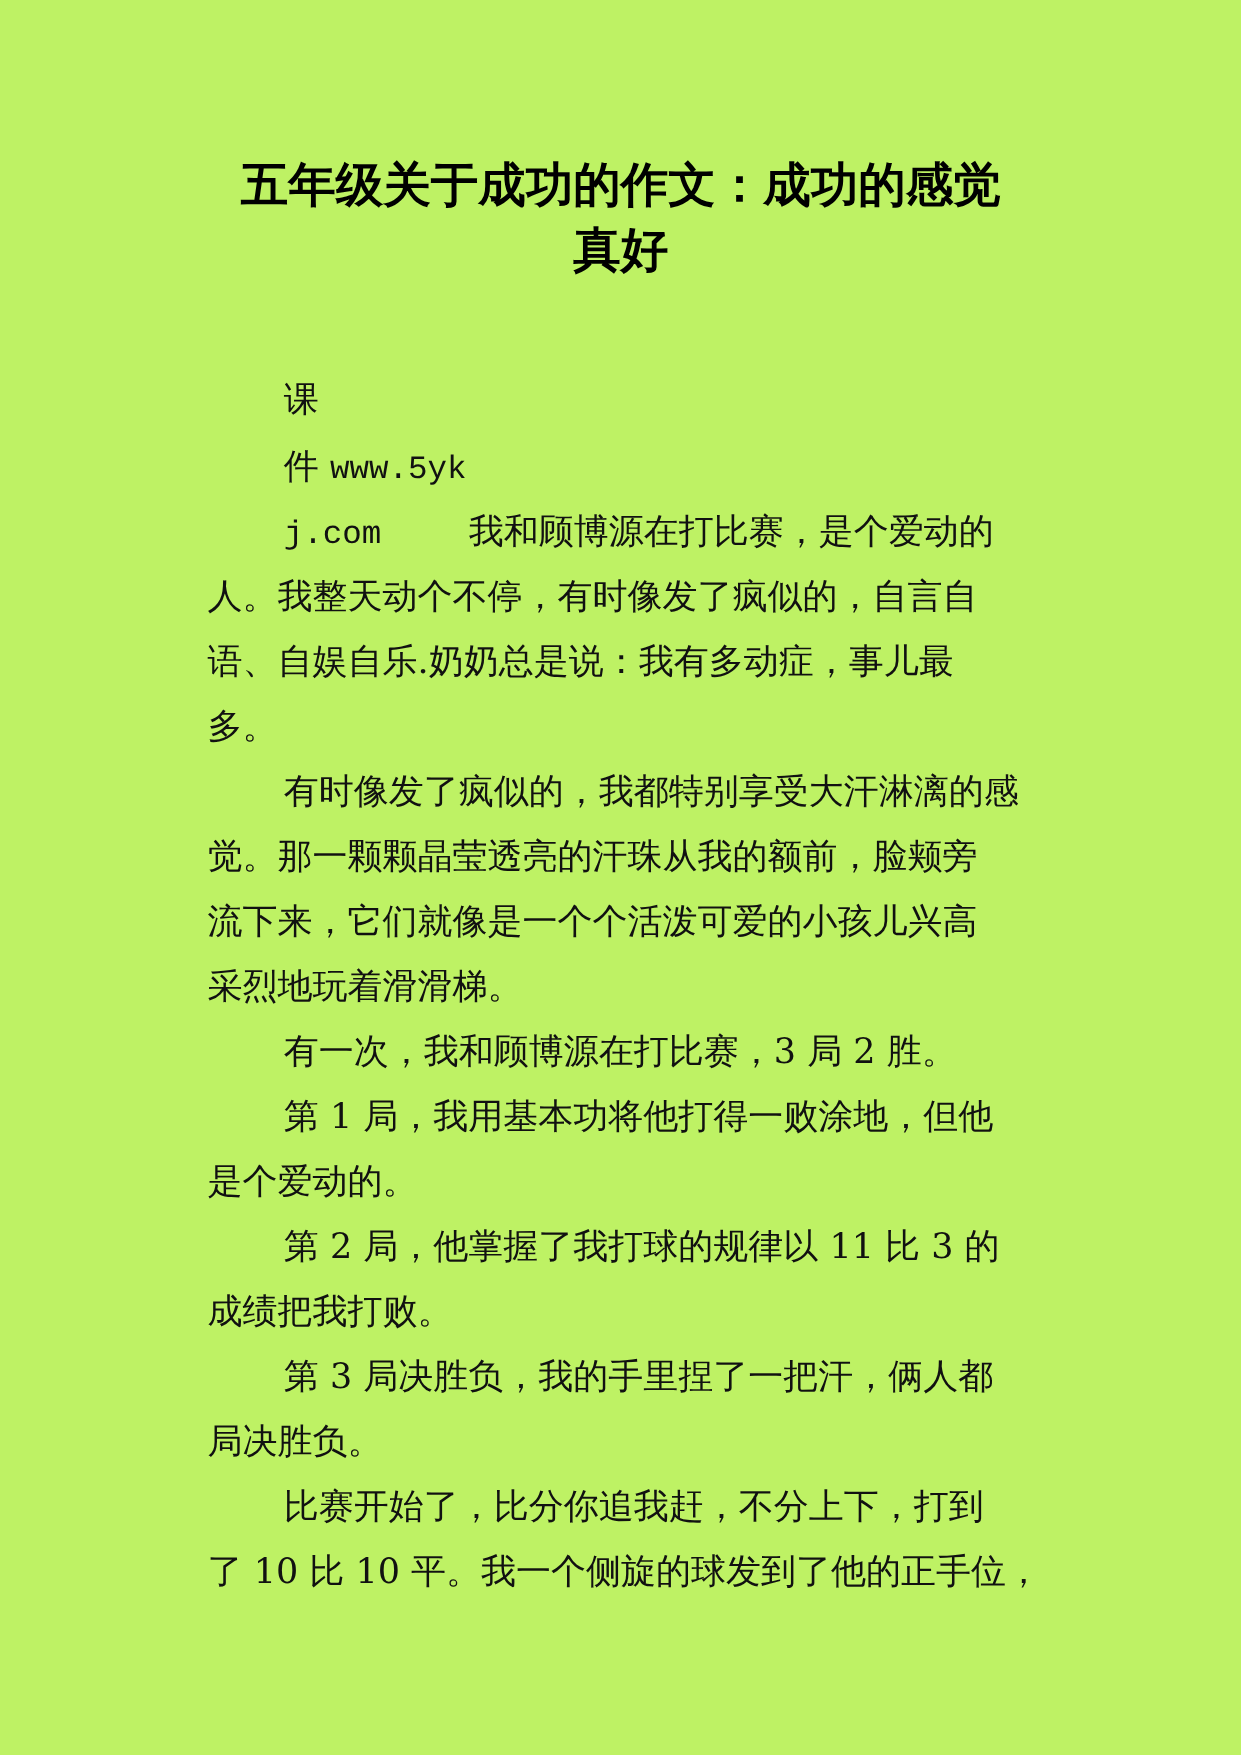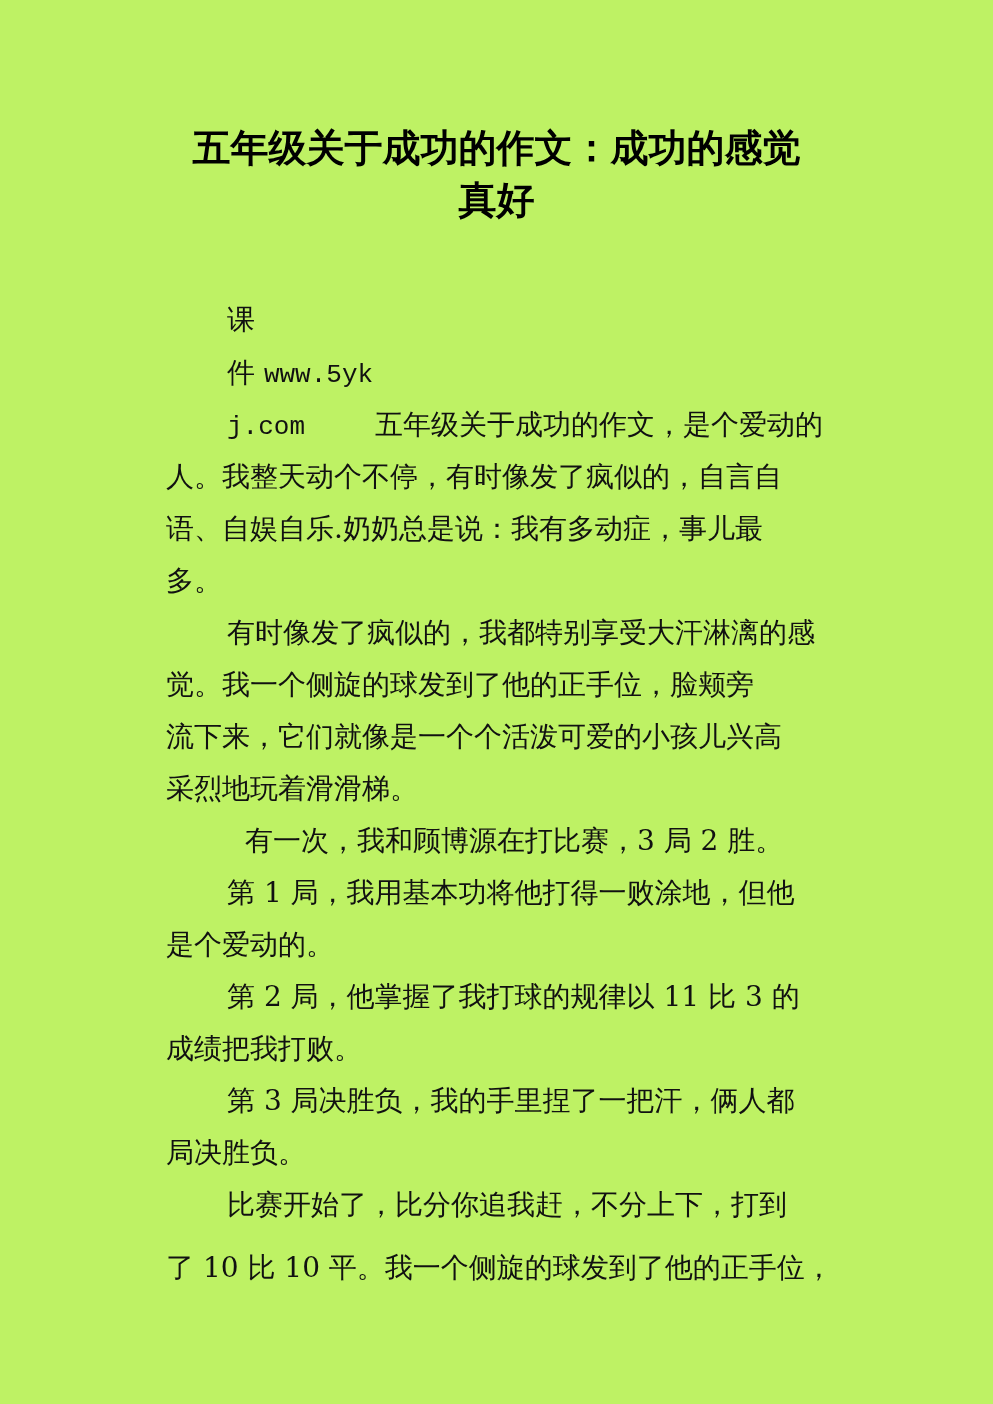--- a/index.html
+++ b/index.html
@@ -55,38 +55,38 @@
   <div class="title" style="top:122px;">五年级关于成功的作文：成功的感觉</div>
   <div class="title" style="top:174px;">真好</div>
 
   <div class="line" style="left:227px; top:300px;">课</div>
 
   <div class="line" style="left:227px; top:353px;">
     <span>件 </span><span class="mono">www.5yk</span>
   </div>
 
   <div class="line" style="left:227px; top:405px;">
-    <span class="mono">j.com</span><span class="gap"></span><span>五年级关于成功的作文，是个爱动的</span>
+    <span class="mono">j.com</span><span class="gap"></span><span>我和顾博源在打比赛，是个爱动的</span>
   </div>
 
   <div class="line" style="left:166px; top:457px;">人。我整天动个不停，有时像发了疯似的，自言自</div>
   <div class="line" style="left:166px; top:509px;">语、自娱自乐.奶奶总是说：我有多动症，事儿最</div>
   <div class="line" style="left:166px; top:561px;">多。</div>
 
   <div class="line" style="left:227px; top:613px;">有时像发了疯似的，我都特别享受大汗淋漓的感</div>
-  <div class="line" style="left:166px; top:665px;">觉。我一个侧旋的球发到了他的正手位，脸颊旁</div>
+  <div class="line" style="left:166px; top:665px;">觉。那一颗颗晶莹透亮的汗珠从我的额前，脸颊旁</div>
   <div class="line" style="left:166px; top:717px;">流下来，它们就像是一个个活泼可爱的小孩儿兴高</div>
   <div class="line" style="left:166px; top:769px;">采烈地玩着滑滑梯。</div>
 
-  <div class="line" style="left:227px; top:821px;margin-left:18px;">有一次，我和顾博源在打比赛，3 局 2 胜。</div>
+  <div class="line" style="left:227px; top:821px;">有一次，我和顾博源在打比赛，3 局 2 胜。</div>
   <div class="line" style="left:227px; top:873px;text-align:center;">第 1 局，我用基本功将他打得一败涂地，但他</div>
   <div class="line" style="left:166px; top:925px;">是个爱动的。</div>
 
   <div class="line" style="left:227px; top:977px;">第 2 局，他掌握了我打球的规律以 11 比 3 的</div>
   <div class="line" style="left:166px; top:1029px;">成绩把我打败。</div>
 
   <div class="line" style="left:227px; top:1081px;">第 3 局决胜负，我的手里捏了一把汗，俩人都</div>
   <div class="line" style="left:166px; top:1133px;">局决胜负。</div>
 
   <div class="line" style="left:227px; top:1185px;">比赛开始了，比分你追我赶，不分上下，打到</div>
-  <div class="line" style="left:166px; top:1237px;margin-top:11px;">了 10 比 10 平。我一个侧旋的球发到了他的正手位，</div>
+  <div class="line" style="left:166px; top:1237px;">了 10 比 10 平。我一个侧旋的球发到了他的正手位，</div>
 
 </div>
 
 </body></html>

